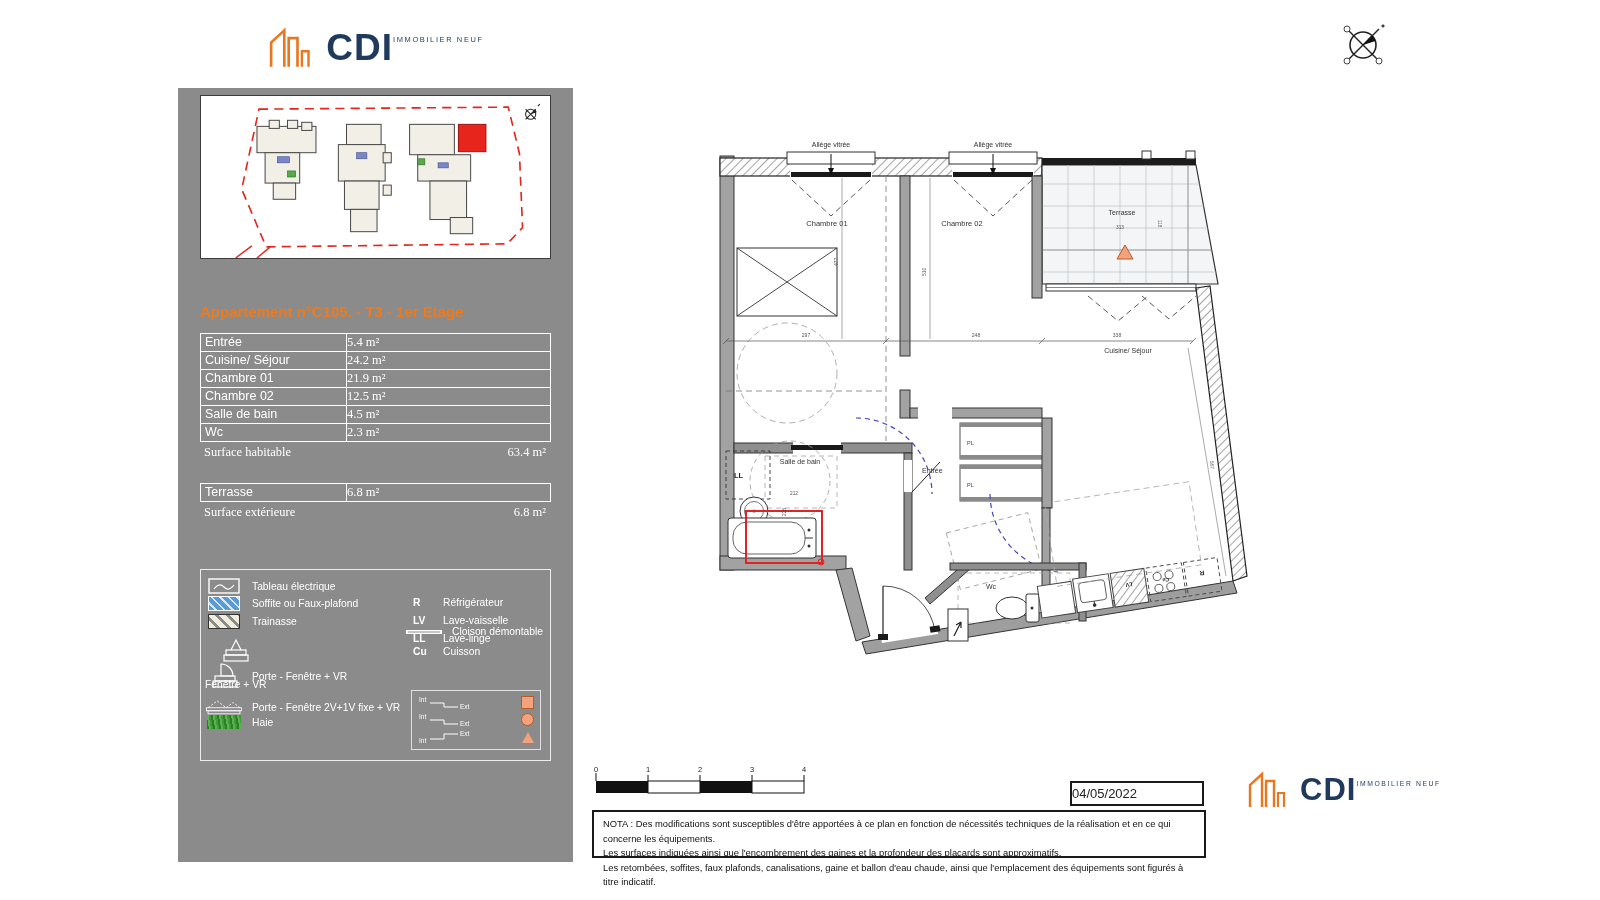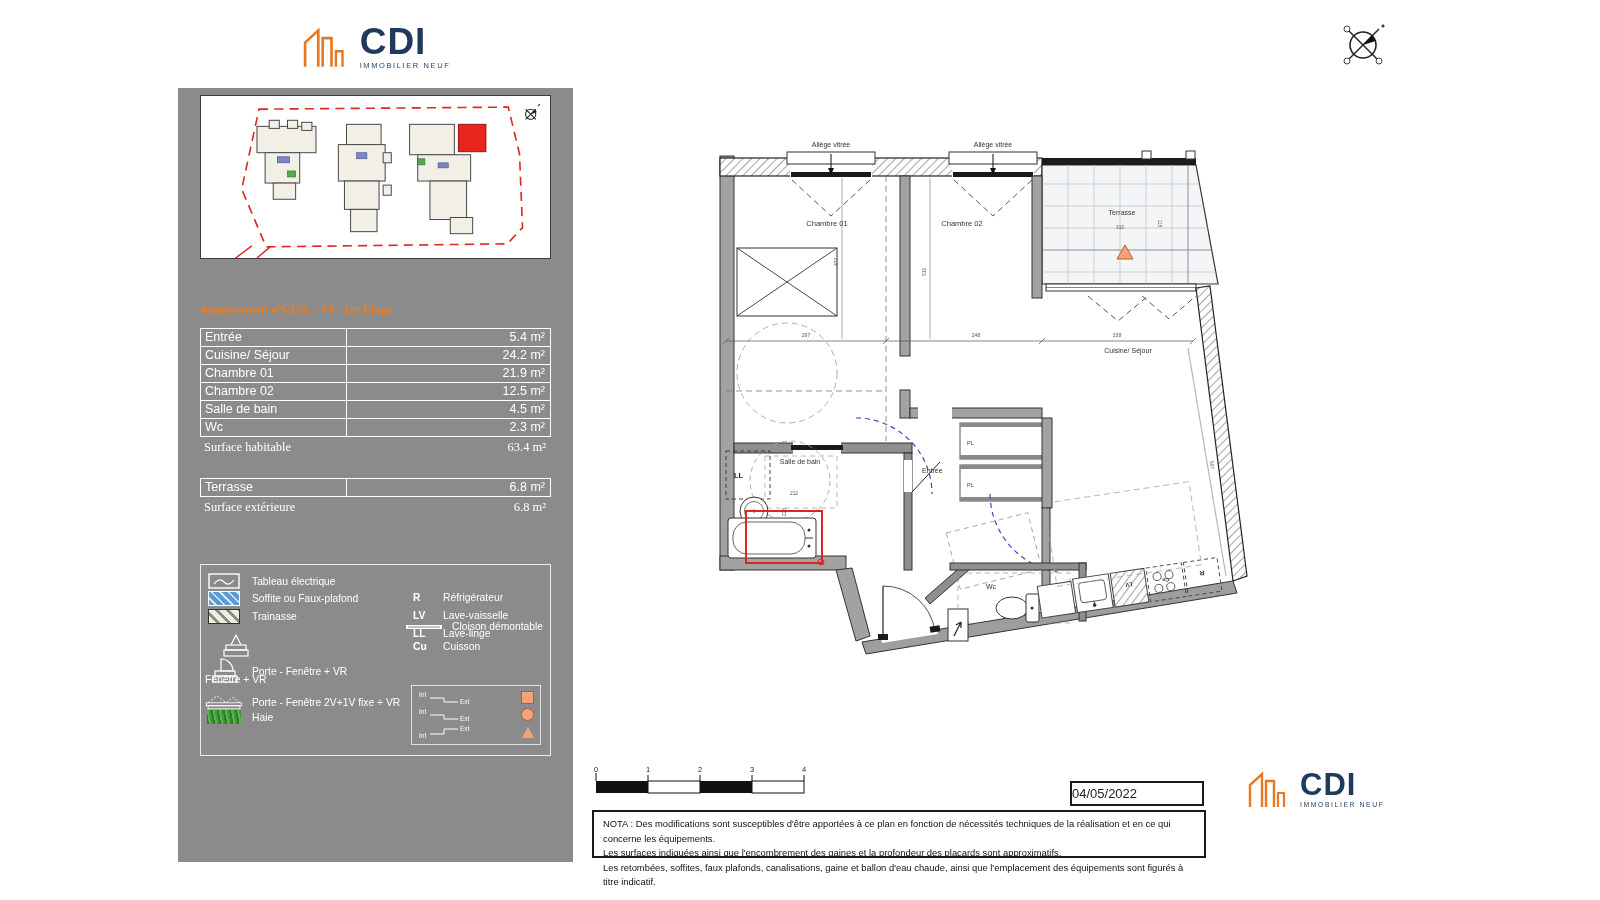--- a/index.html
+++ b/index.html
@@ -2,39 +2,39 @@
 <html><head>
 <meta charset="utf-8">
 <style>
   html,body{margin:0;padding:0;}
   body{width:1600px;height:900px;position:relative;background:#ffffff;
        font-family:"Liberation Sans",sans-serif;overflow:hidden;color:#222;}
   .abs{position:absolute;}
 
   
   .cdi-logo{display:flex;align-items:center;gap:9px;}
-  .cdi-text{display:flex;flex-direction:column;align-items:flex-start;}
+  .cdi-text{display:flex;flex-direction:row;align-items:flex-start;}
   .cdi-name{font-weight:bold;color:#1f3a5c;line-height:0.85;letter-spacing:1px;}
   .cdi-tag{color:#1f3a5c;letter-spacing:1.6px;margin-top:3px;}
   #logo-top{left:178px;top:8px;width:395px;height:80px;display:flex;align-items:center;justify-content:center;background:#fff;}
   #logo-top .cdi-name{font-size:37px;}
   #logo-top .cdi-tag{font-size:7.5px;}
   #logo-bottom{left:1247px;top:770px;}
   #logo-bottom .cdi-name{font-size:31px;}
   #logo-bottom .cdi-tag{font-size:6.8px;}
 
   
   #sidebar{left:178px;top:88px;width:395px;height:774px;background:#8b8b8b;
            box-sizing:border-box;padding:7px 22px;}
   .siteplan{height:162px;background:#ffffff;border:1px solid #3c3c3c;}
-  .apt-title{margin-top:44px;color:#ee7b1d;font-weight:bold;font-size:11px;white-space:nowrap;}
+  .apt-title{margin-top:44px;color:#ee7b1d;font-weight:bold;font-size:15px;white-space:nowrap;}
   .area-table{margin-top:14px;color:#fff;font-size:12.5px;}
   .arow{display:flex;border:1px solid #fff;margin-top:-1px;height:17px;line-height:16px;}
   .alabel{width:146px;padding-left:4px;border-right:1px solid #fff;box-sizing:border-box;}
-  .aval{flex:1;text-align:right;padding-right:5px;}
+  .aval{flex:1;text-align:left;padding-right:5px;font-family:Liberation Serif, serif;}
   .total-row{display:flex;justify-content:space-between;color:#fff;font-size:12.5px;
              padding:3px 5px 0 4px;height:17px;font-family:Liberation Serif, serif;}
   .gap22{height:22px;}
 
   
   .legend{margin-top:47px;border:1px solid #ececec;height:192px;box-sizing:border-box;color:#fff;}
   .legend-title{height:22px;line-height:22px;padding-left:10px;border-bottom:1px solid #ececec;
                 font-weight:bold;font-size:11px;letter-spacing:0.6px;}
   .legend-body{position:relative;height:168px;font-size:10.3px;}
   .litem{position:absolute;display:flex;align-items:center;gap:9px;white-space:nowrap;}

